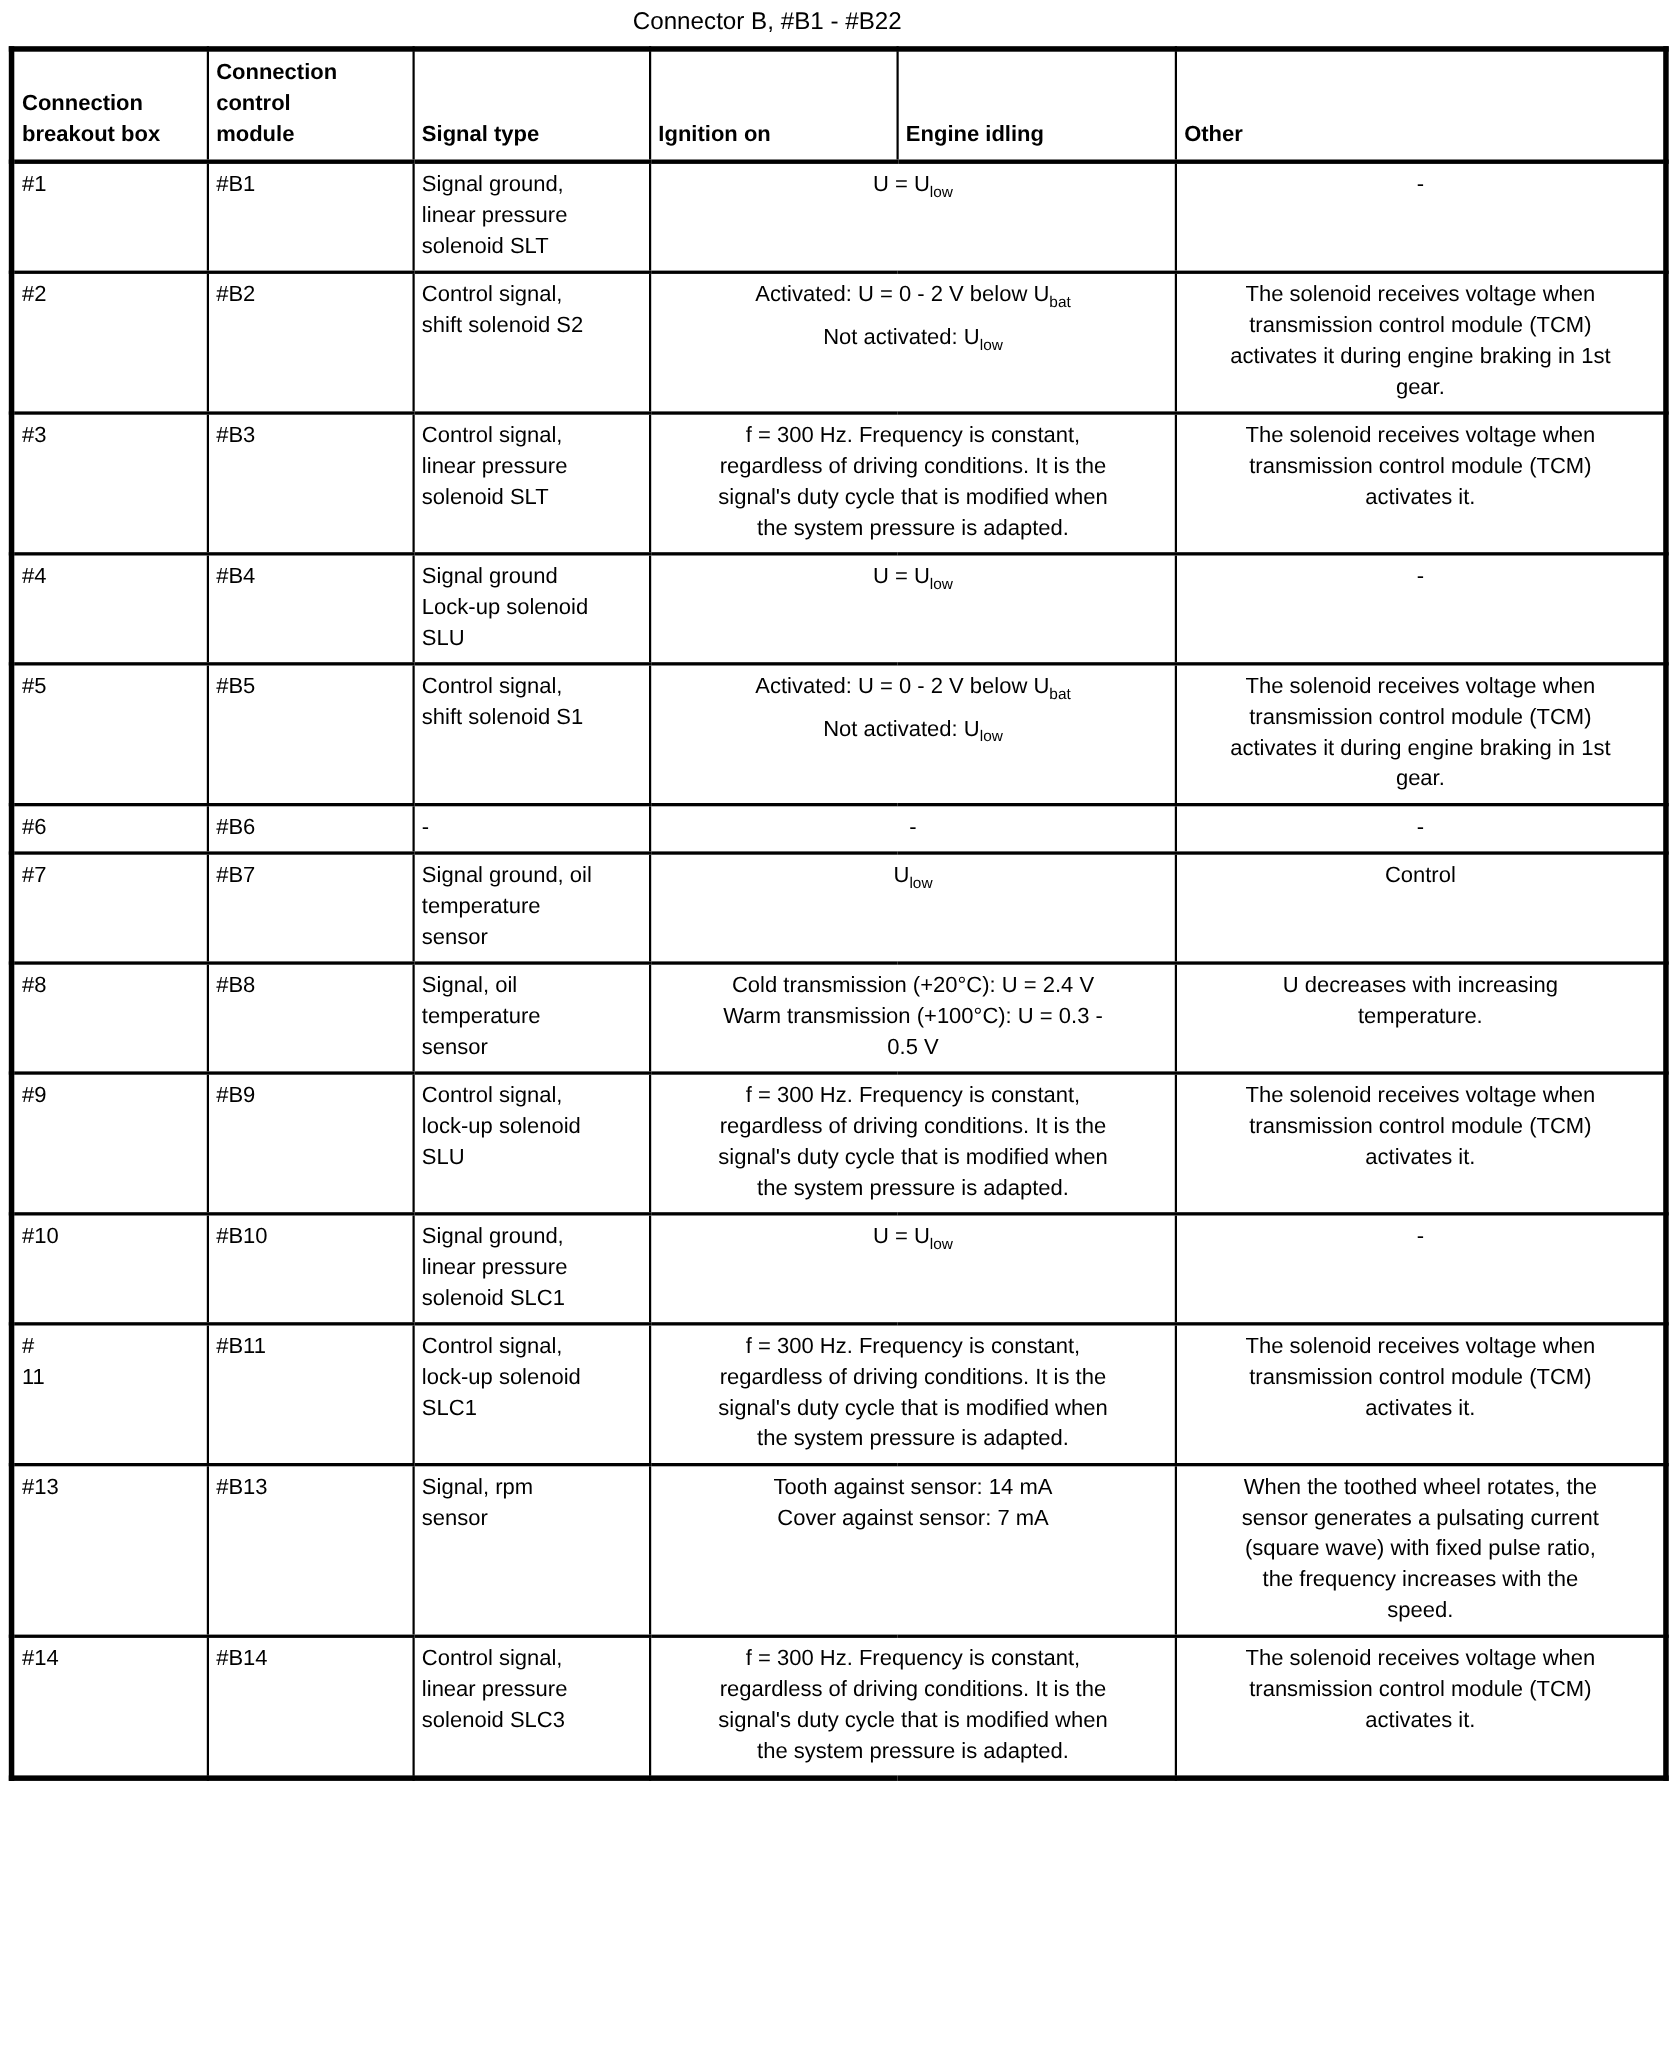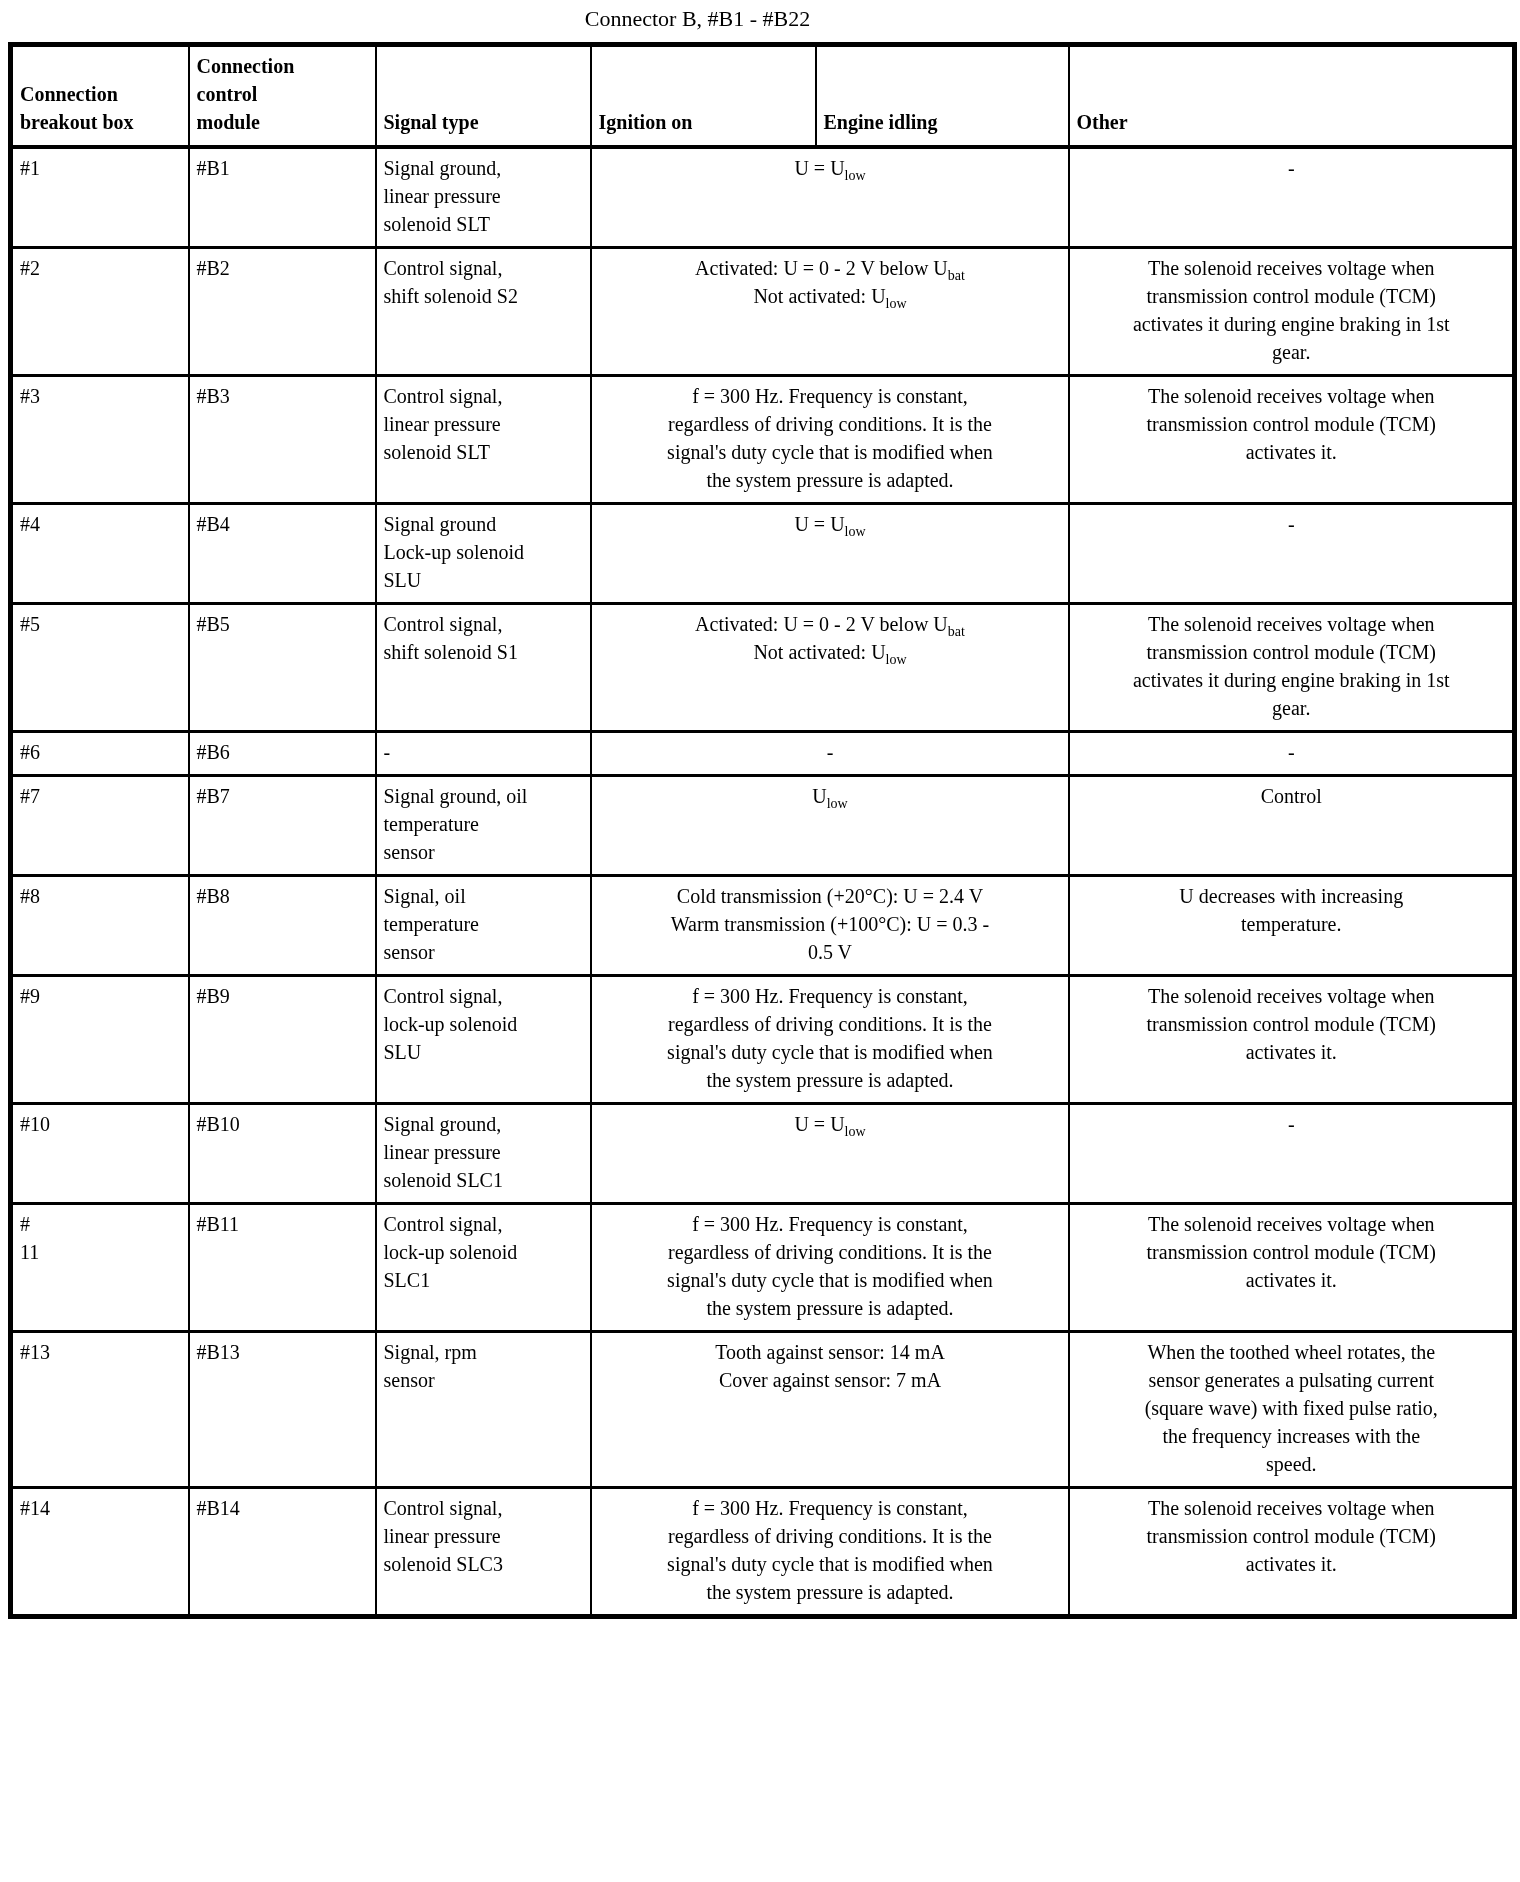--- a/index.html
+++ b/index.html
@@ -6,21 +6,20 @@
     margin: 0;
     padding: 0;
     background: #ffffff;
     color: #000000;
     font-family: "Liberation Sans", sans-serif;
   }
   .page {
     width: 1395px;
     box-sizing: border-box;
     padding: 4px 8px 6px 8px;
-    font-family: Liberation Serif, serif;
   }
   .title {
     text-align: center;
     font-size: 22px;
     line-height: 26px;
     margin: 2px 0 10px 0;
   }
   table.conn {
     border-collapse: collapse;
     table-layout: fixed;
@@ -43,21 +42,21 @@
   thead th {
     vertical-align: bottom;
     font-weight: bold;
     border-bottom-width: 4px;
     padding-bottom: 9px;
   }
   sub {
     font-size: 0.7em;
     line-height: 0;
   }
-  .para + .para { }
+  .para + .para { margin-top: 11px; }
   .para { white-space: pre-line; text-align: center; }
 </style>
 </head>
 <body>
 
 <div class="page">
   <div class="title">Connector B, #B1 - #B22</div>
 
   <table class="conn">
     <colgroup>

